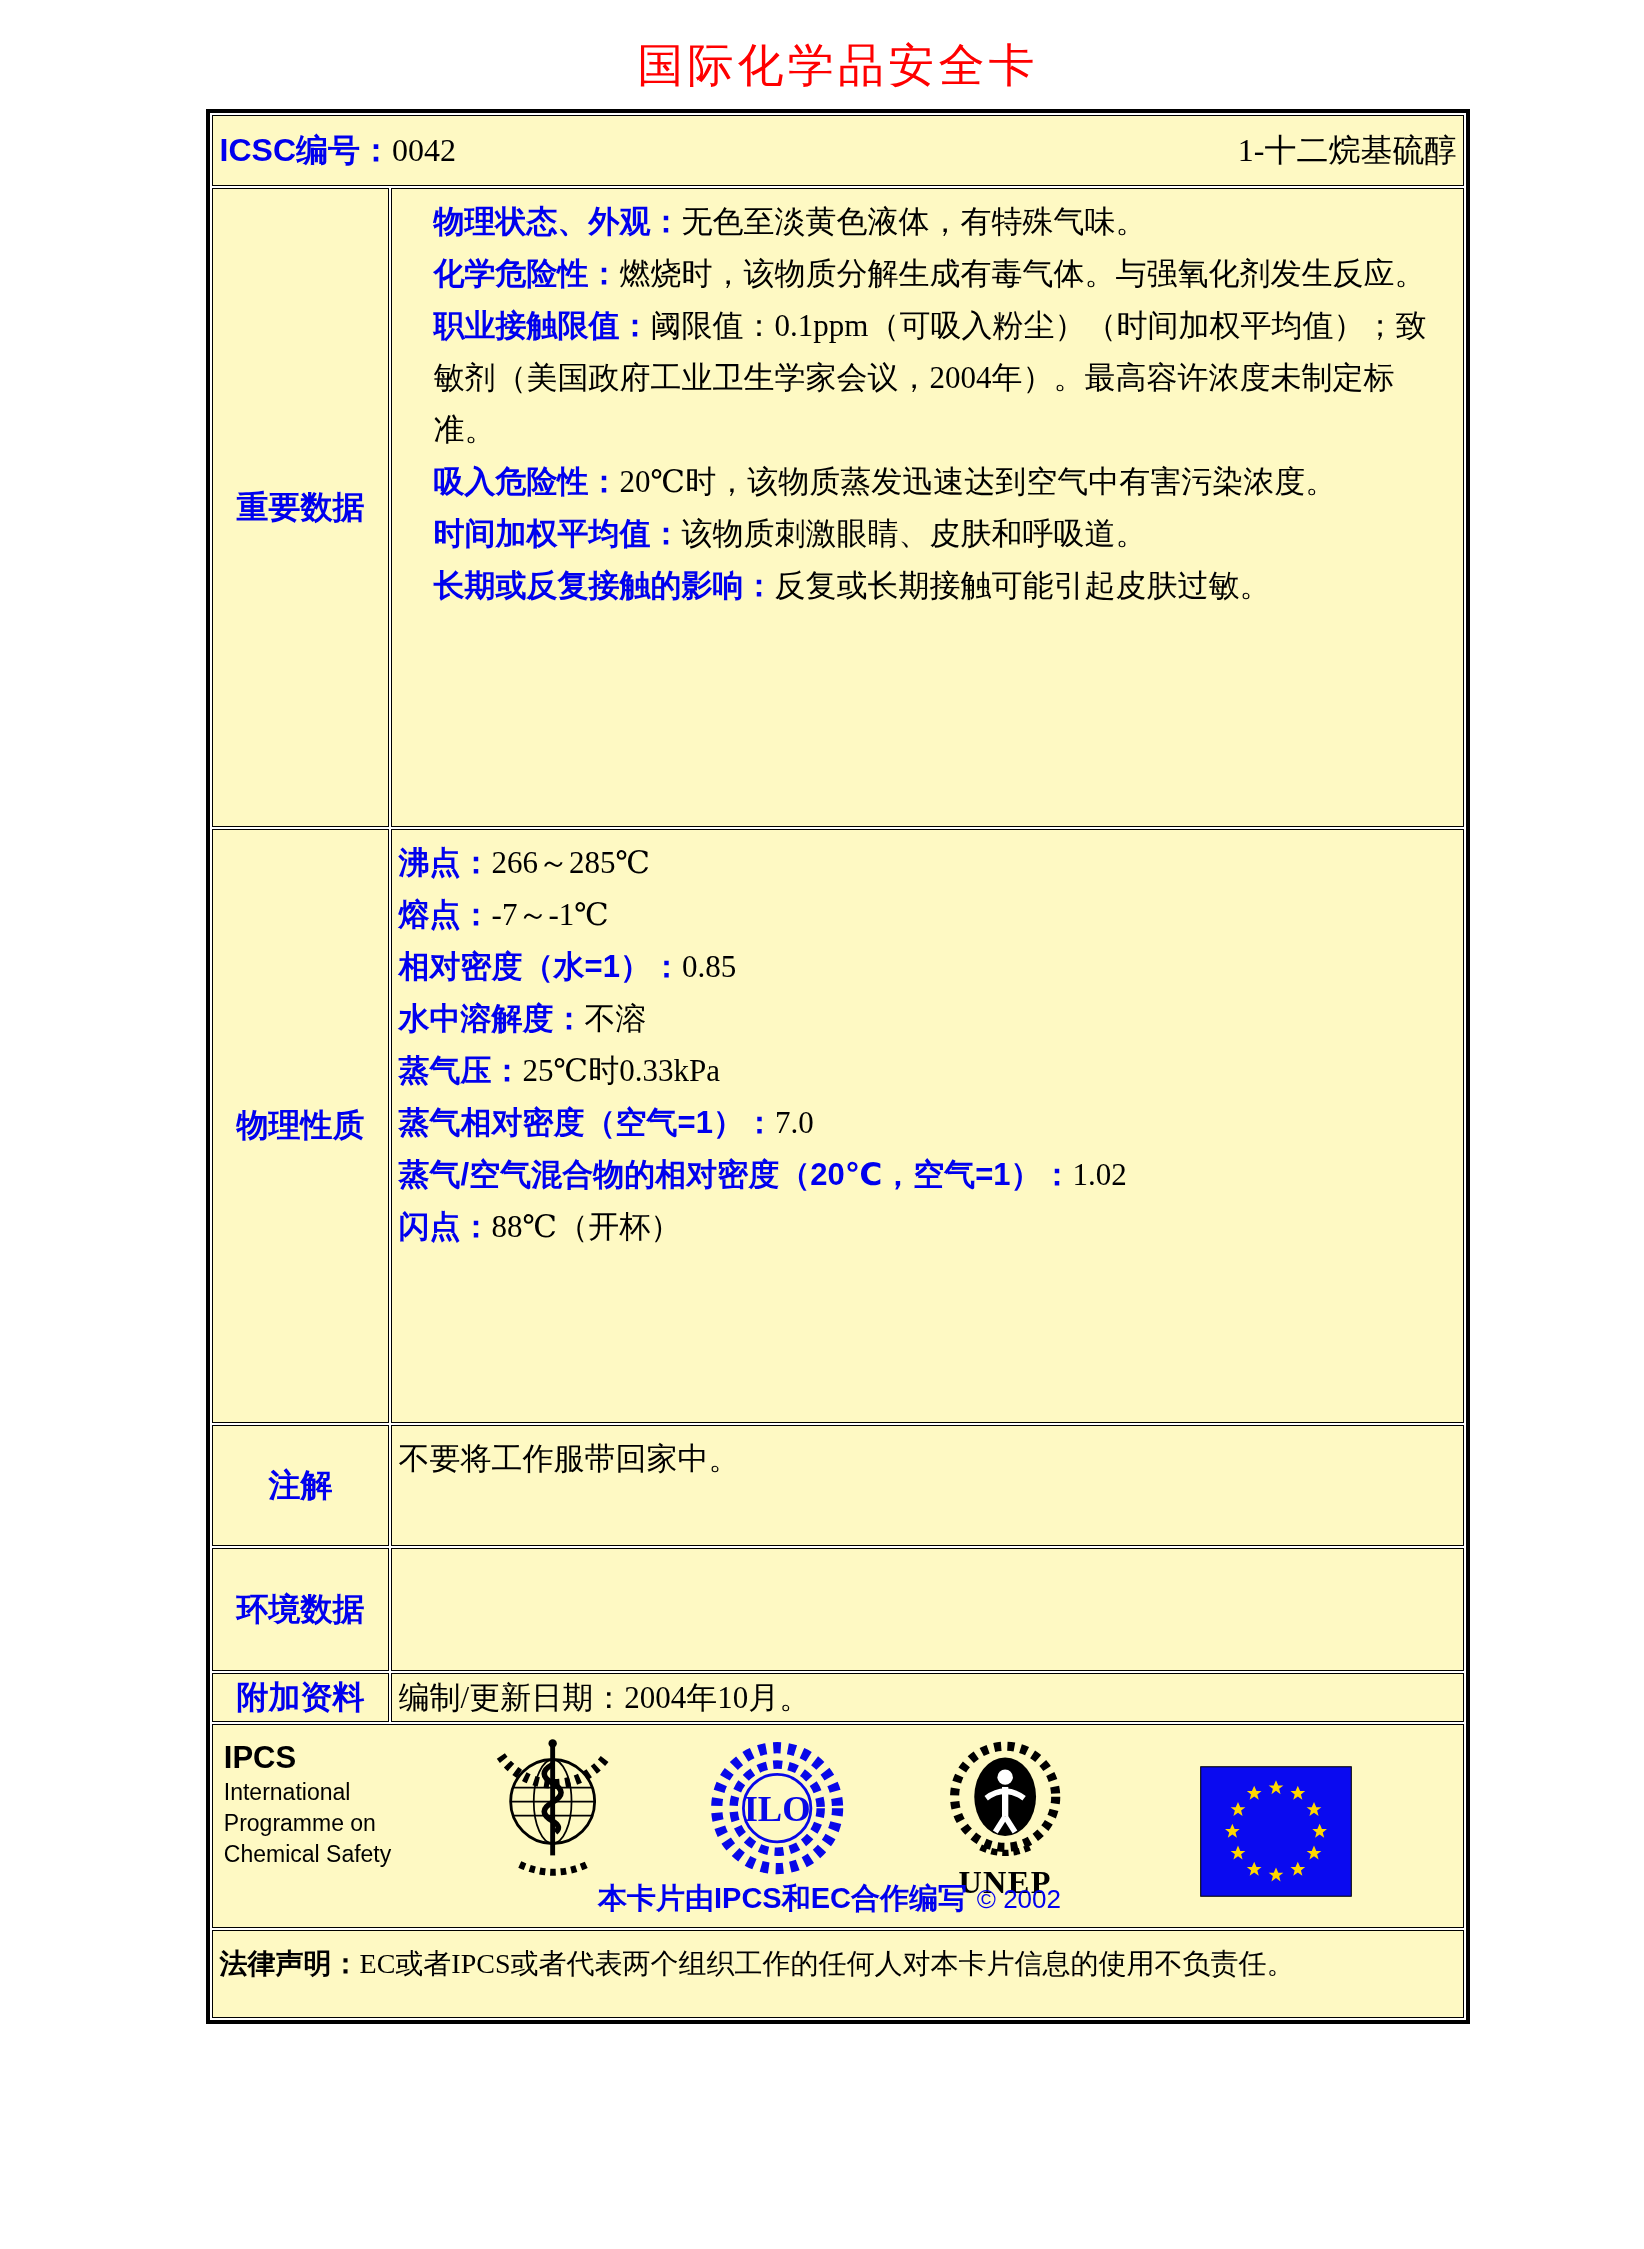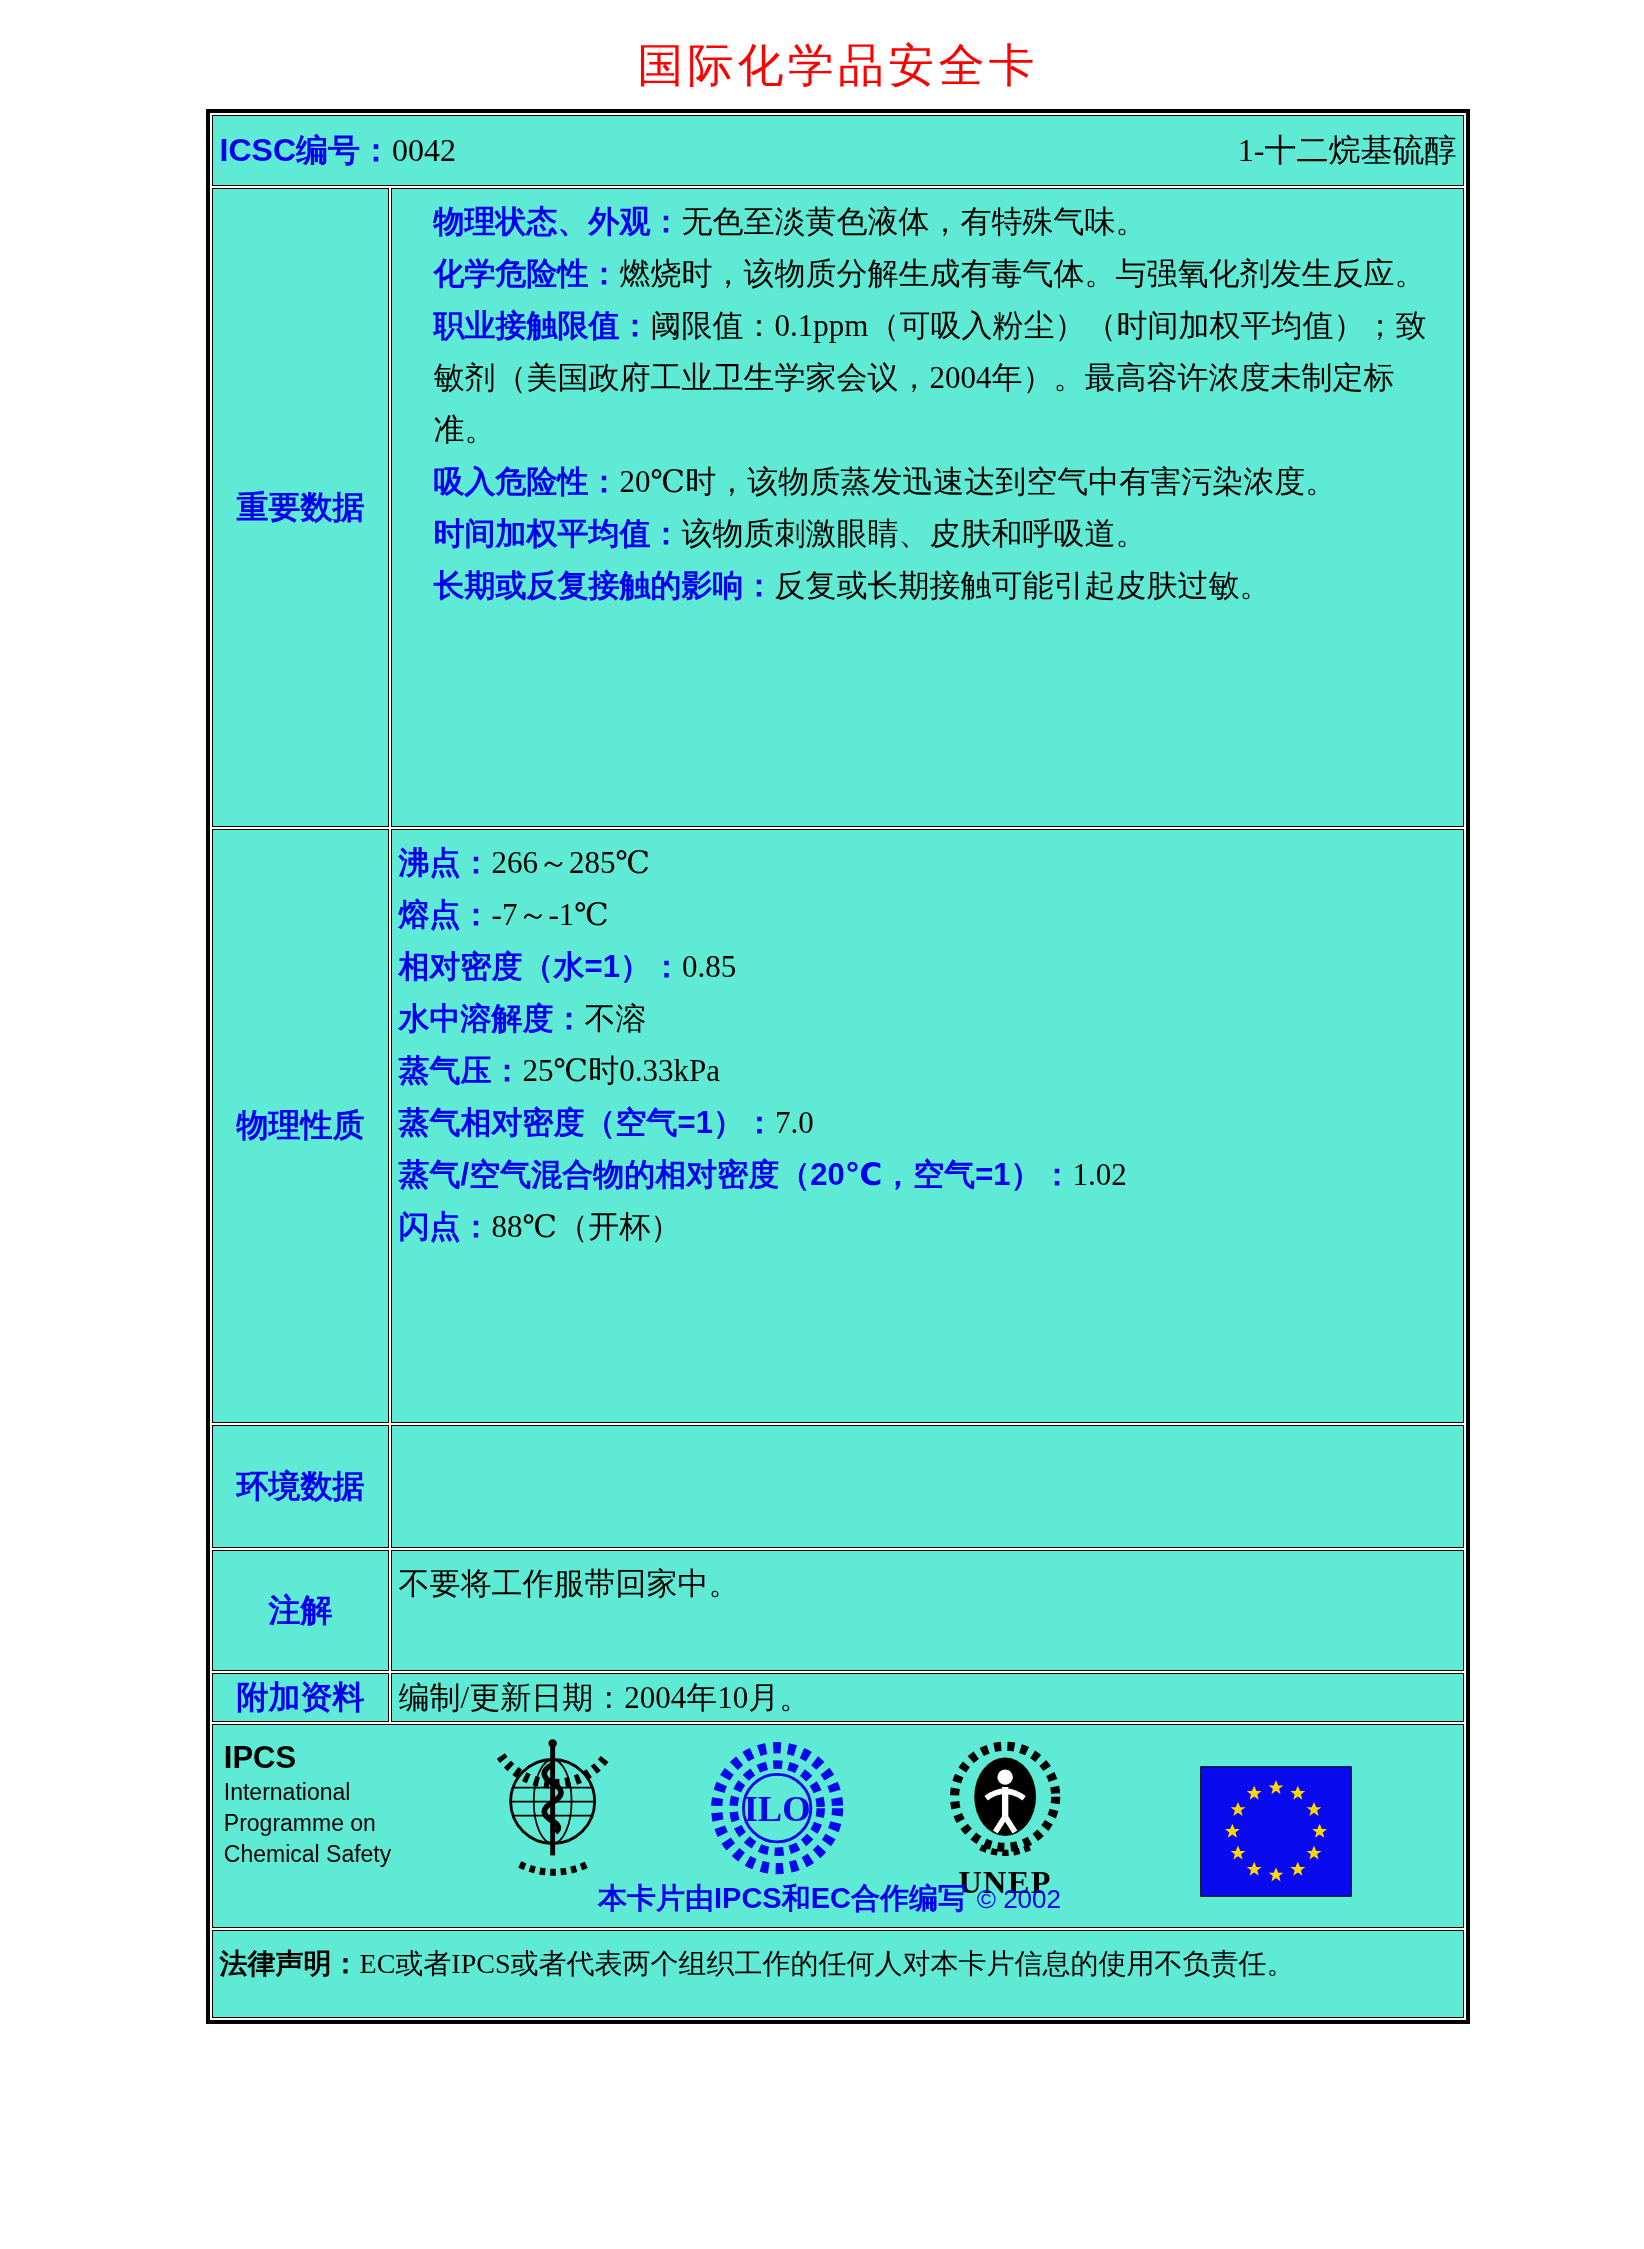--- a/index.html
+++ b/index.html
@@ -9,21 +9,21 @@
     margin:38px 0 0 206px;width:1264px;text-align:center;
     color:#ff0000;font-family:"Liberation Serif","DejaVu Serif",serif;
     font-weight:normal;font-size:46px;letter-spacing:4.2px;line-height:56px;
   }
 
   table.card{
     margin:15.4px 0 0 206px;width:1264px;
     border:4.2px solid #000;border-spacing:2.1px;border-collapse:separate;
     table-layout:fixed;background:#fff;
   }
-  td{border:1.4px solid #000;background:#5eead4;vertical-align:top;overflow:hidden;}
+  td{border:1.4px solid #000;background:#fef9c3;vertical-align:top;overflow:hidden;}
 
   td.sec-label{
     text-align:center;vertical-align:middle;color:#0000ee;
     font-family:"Liberation Sans","DejaVu Sans",sans-serif;
     font-weight:bold;font-size:32px;
   }
 
   .hdr-flex{display:flex;justify-content:space-between;align-items:center;height:67px;padding:0 5.6px;}
   .hdr-left{font-size:32px;white-space:nowrap;}
   .hdr-right{font-size:32px;white-space:nowrap;color:#000;}
@@ -109,33 +109,33 @@
         <p><span class="lbl">水中溶解度：</span><span class="txt">不溶</span></p>
         <p><span class="lbl">蒸气压：</span><span class="txt">25℃时0.33kPa</span></p>
         <p><span class="lbl">蒸气相对密度（空气=1）：</span><span class="txt">7.0</span></p>
         <p><span class="lbl">蒸气/空气混合物的相对密度（20℃，空气=1）：</span><span class="txt">1.02</span></p>
         <p><span class="lbl">闪点：</span><span class="txt">88℃（开杯）</span></p>
       </div>
     </td>
   </tr>
 
   <tr>
+    <td class="sec-label">注解</td>
+    <td class="cell-notes">
+      <div class="content">
+            <p class="txt">不要将工作服带回家中。</p>
+          </div>
+    </td>
+  </tr>
+
+  <tr>
     <td class="sec-label">环境数据</td>
     <td class="cell-env">
       <div class="content">
             <p class="txt"></p>
-          </div>
-    </td>
-  </tr>
-
-  <tr>
-    <td class="sec-label">注解</td>
-    <td class="cell-notes">
-      <div class="content">
-            <p class="txt">不要将工作服带回家中。</p>
           </div>
     </td>
   </tr>
 
   <tr>
     <td class="sec-label">附加资料</td>
     <td class="cell-add">
       <div class="content">
             <p class="txt">编制/更新日期：2004年10月。</p>
           </div>

